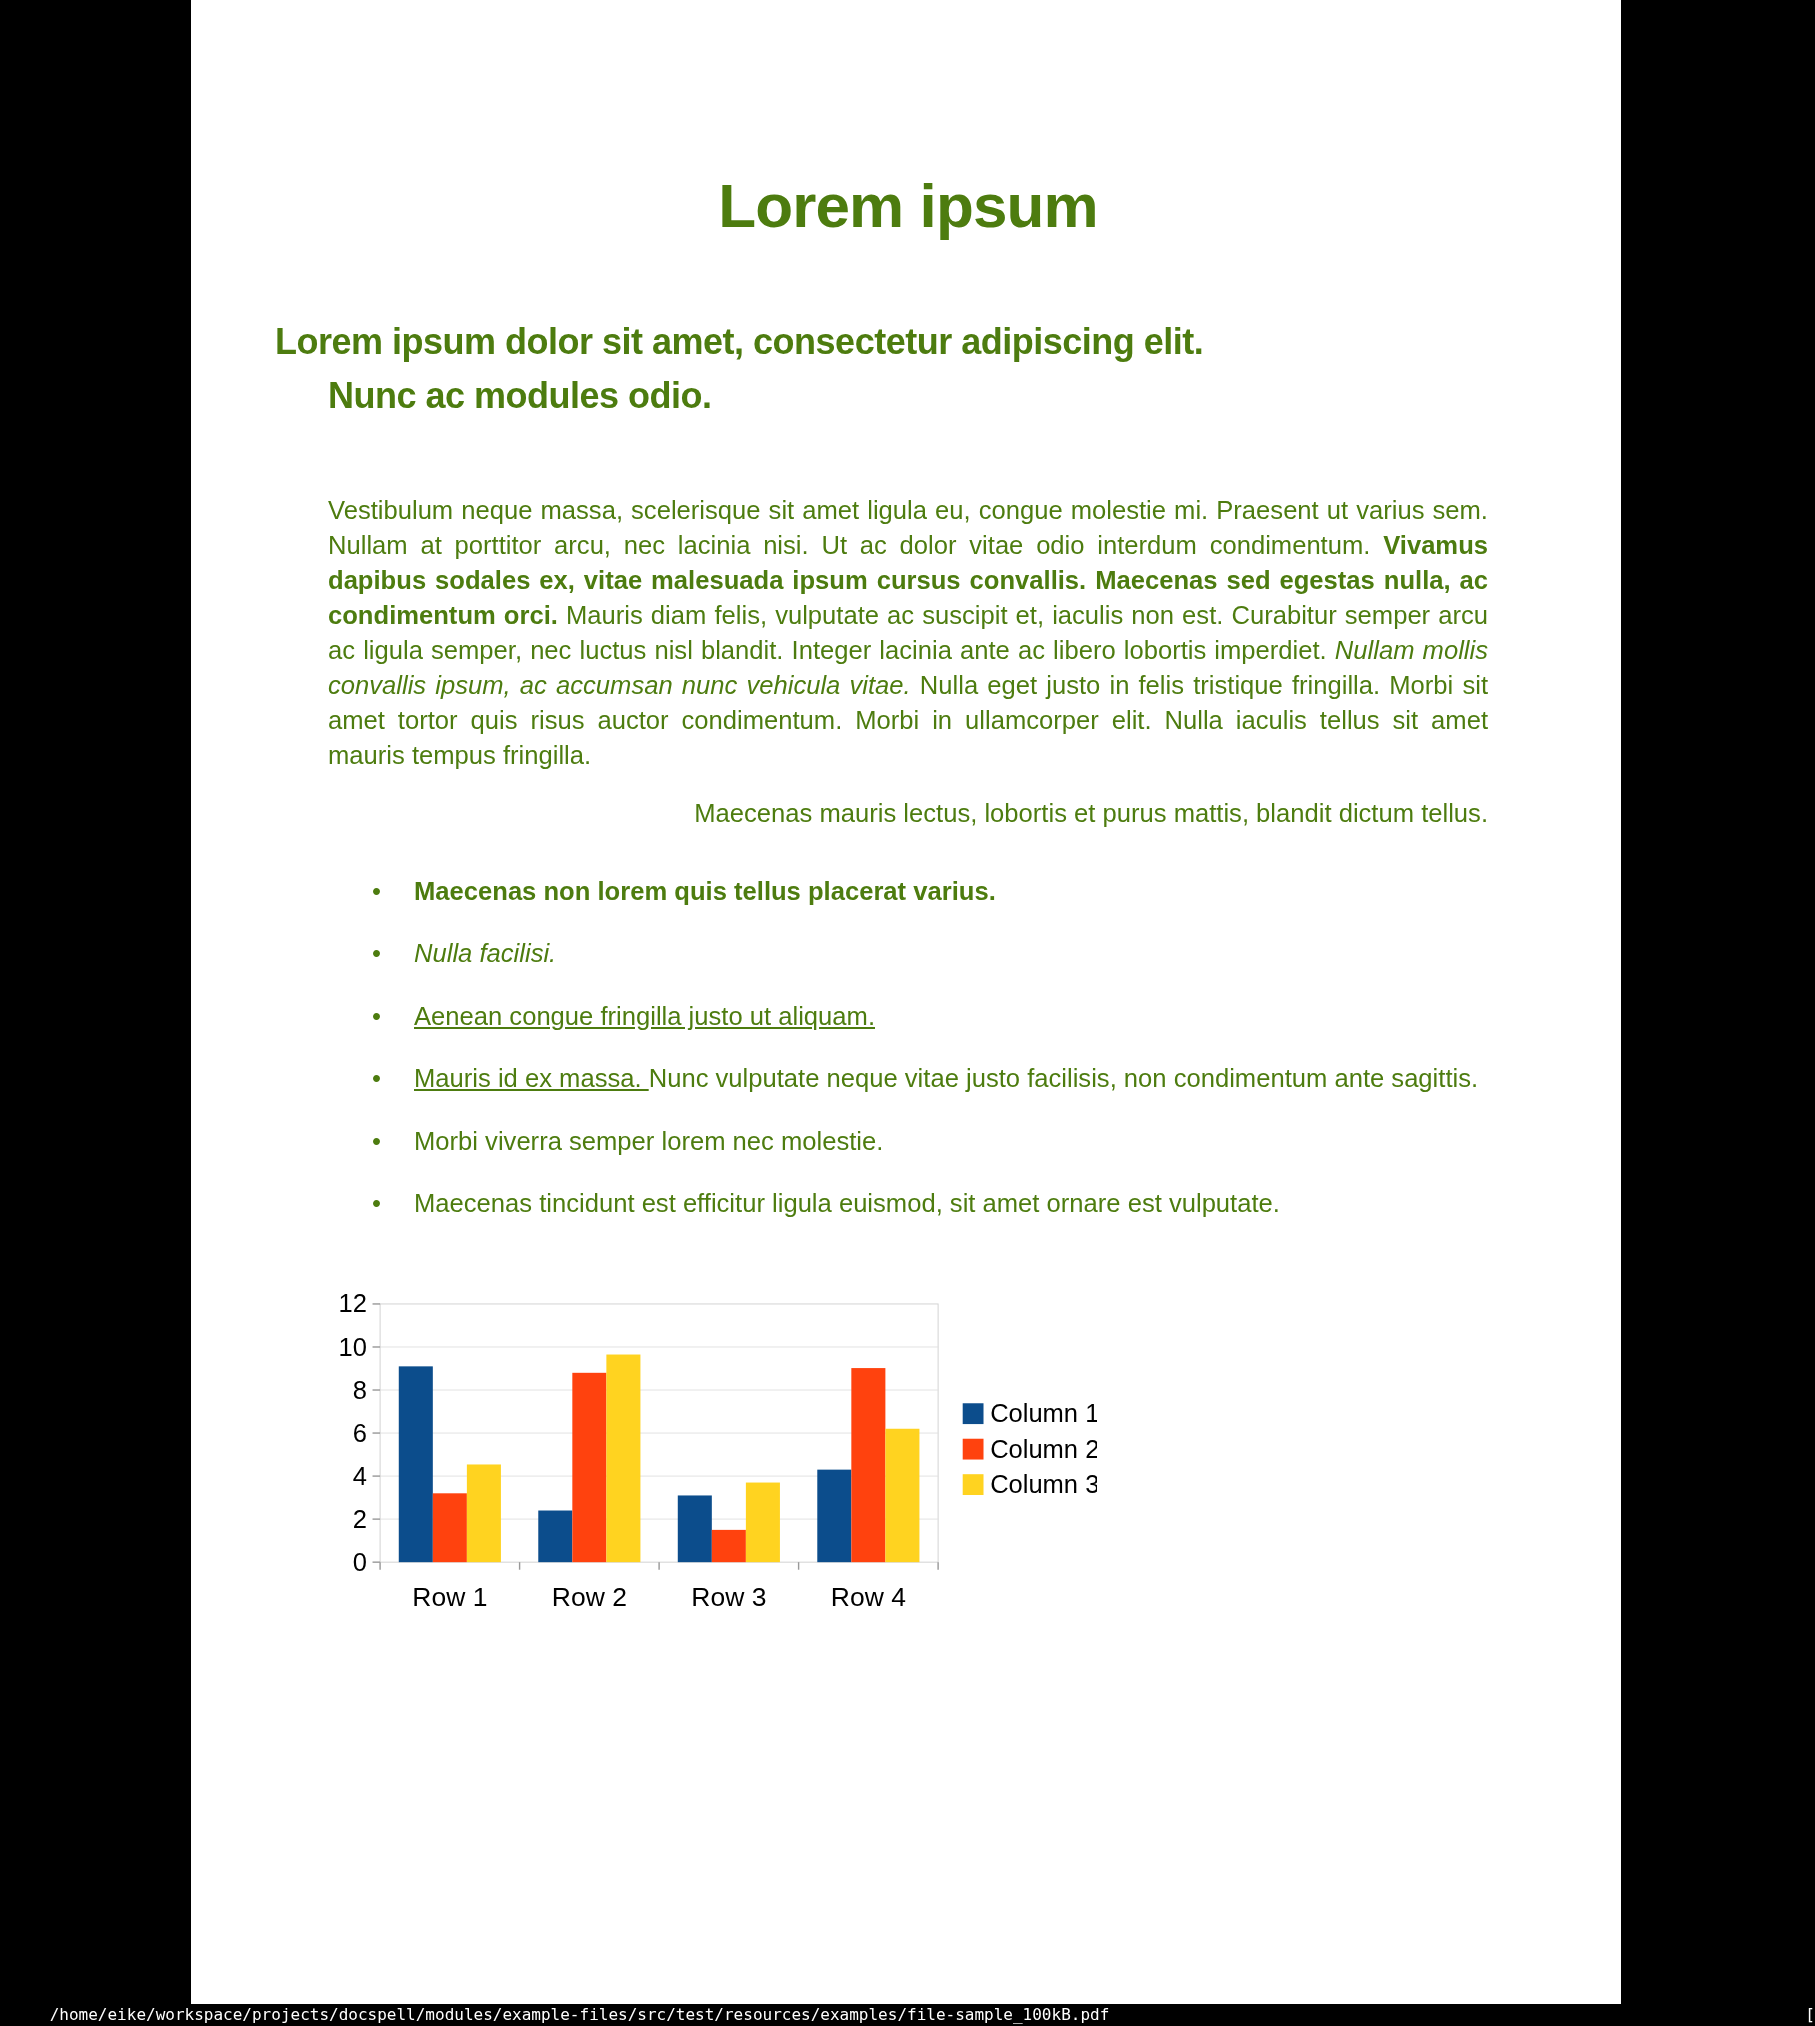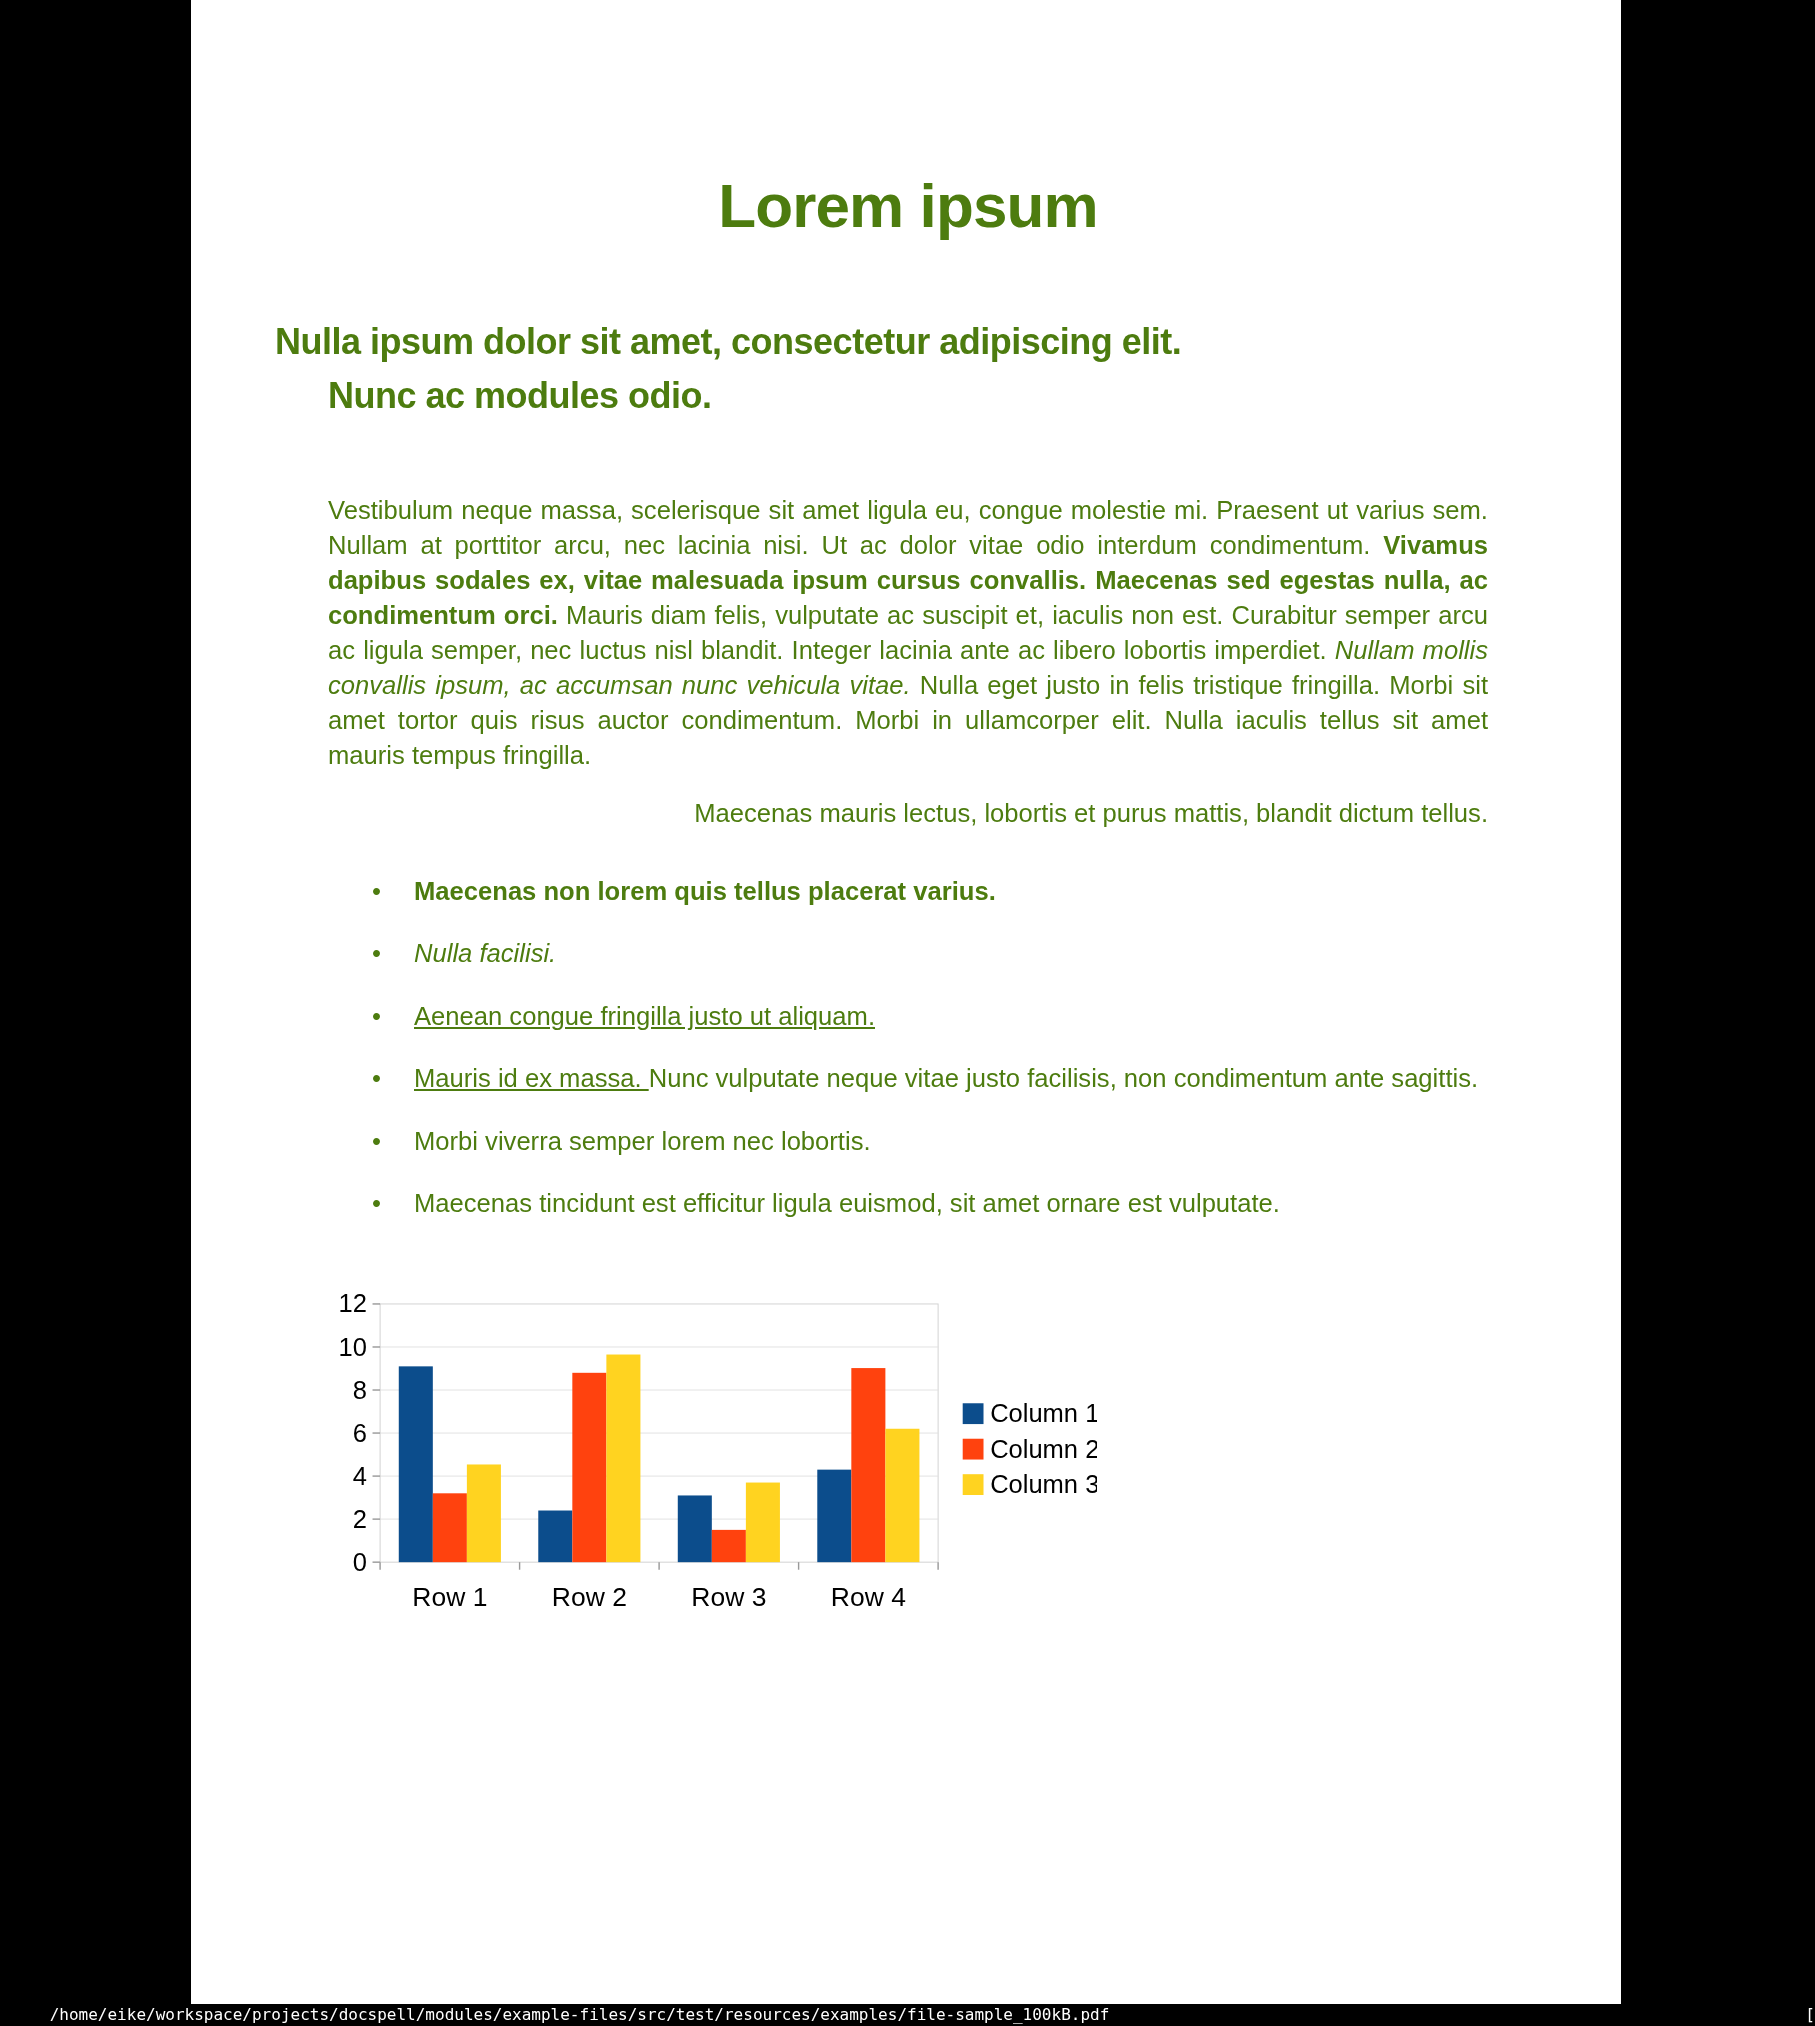--- a/index.html
+++ b/index.html
@@ -30,32 +30,32 @@
   svg text{font-family:"Liberation Sans","DejaVu Sans",sans-serif;}
 </style>
 </head>
 <body>
 
 <div class="window">
 
   <div class="page">
     <h1 class="doc-title">Lorem ipsum</h1>
 
-    <h2 class="doc-heading"><span>Nulla ipsum dolor sit amet, consectetur adipiscing elit.</span><br><span>Nunc ac modules odio.</span></h2>
+    <h2 class="doc-heading"><span>Lorem ipsum dolor sit amet, consectetur adipiscing elit.</span><br><span>Nunc ac modules odio.</span></h2>
 
     <p class="para1"><span class="seg-normal">Vestibulum neque massa, scelerisque sit amet ligula eu, congue molestie mi. Praesent ut varius sem. Nullam at porttitor arcu, nec lacinia nisi. Ut ac dolor vitae odio interdum condimentum. </span><span class="seg-bold">Vivamus dapibus sodales ex, vitae malesuada ipsum cursus convallis. Maecenas sed egestas nulla, ac condimentum orci. </span><span class="seg-normal">Mauris diam felis, vulputate ac suscipit et, iaculis non est. Curabitur semper arcu ac ligula semper, nec luctus nisl blandit. Integer lacinia ante ac libero lobortis imperdiet. </span><span class="seg-italic">Nullam mollis convallis ipsum, ac accumsan nunc vehicula vitae. </span><span class="seg-normal">Nulla eget justo in felis tristique fringilla. Morbi sit amet tortor quis risus auctor condimentum. Morbi in ullamcorper elit. Nulla iaculis tellus sit amet mauris tempus fringilla.</span></p>
 
     <p class="para2">Maecenas mauris lectus, lobortis et purus mattis, blandit dictum tellus.</p>
 
     <ul class="bullets">
         <li><span class="seg-bold">Maecenas non lorem quis tellus placerat varius.</span></li>
         <li><span class="seg-italic">Nulla facilisi.</span></li>
         <li><span class="seg-underline">Aenean congue fringilla justo ut aliquam. </span></li>
         <li><span class="seg-underline">Mauris id ex massa. </span><span class="seg-normal">Nunc vulputate neque vitae justo facilisis, non condimentum ante sagittis.</span></li>
-        <li><span class="seg-normal">Morbi viverra semper lorem nec lobortis.</span></li>
+        <li><span class="seg-normal">Morbi viverra semper lorem nec molestie.</span></li>
         <li><span class="seg-normal">Maecenas tincidunt est efficitur ligula euismod, sit amet ornare est vulputate.</span></li>
       </ul>
 
     <div class="chart-wrap">
       <svg id="chartsvg" width="785" height="407" viewBox="0 0 830 430" xmlns="http://www.w3.org/2000/svg">
           <rect x="72" y="59" width="590" height="273" fill="none" stroke="#d0d0d0" stroke-width="1"></rect>
           <line x1="64" y1="332" x2="72" y2="332" stroke="#999999" stroke-width="1.5"></line>
           <text x="58" y="341" text-anchor="end" font-size="27" fill="#000000">0</text>
           <line x1="72" y1="286.5" x2="662" y2="286.5" stroke="#e0e0e0" stroke-width="1"></line>
           <line x1="64" y1="286.5" x2="72" y2="286.5" stroke="#999999" stroke-width="1.5"></line>

